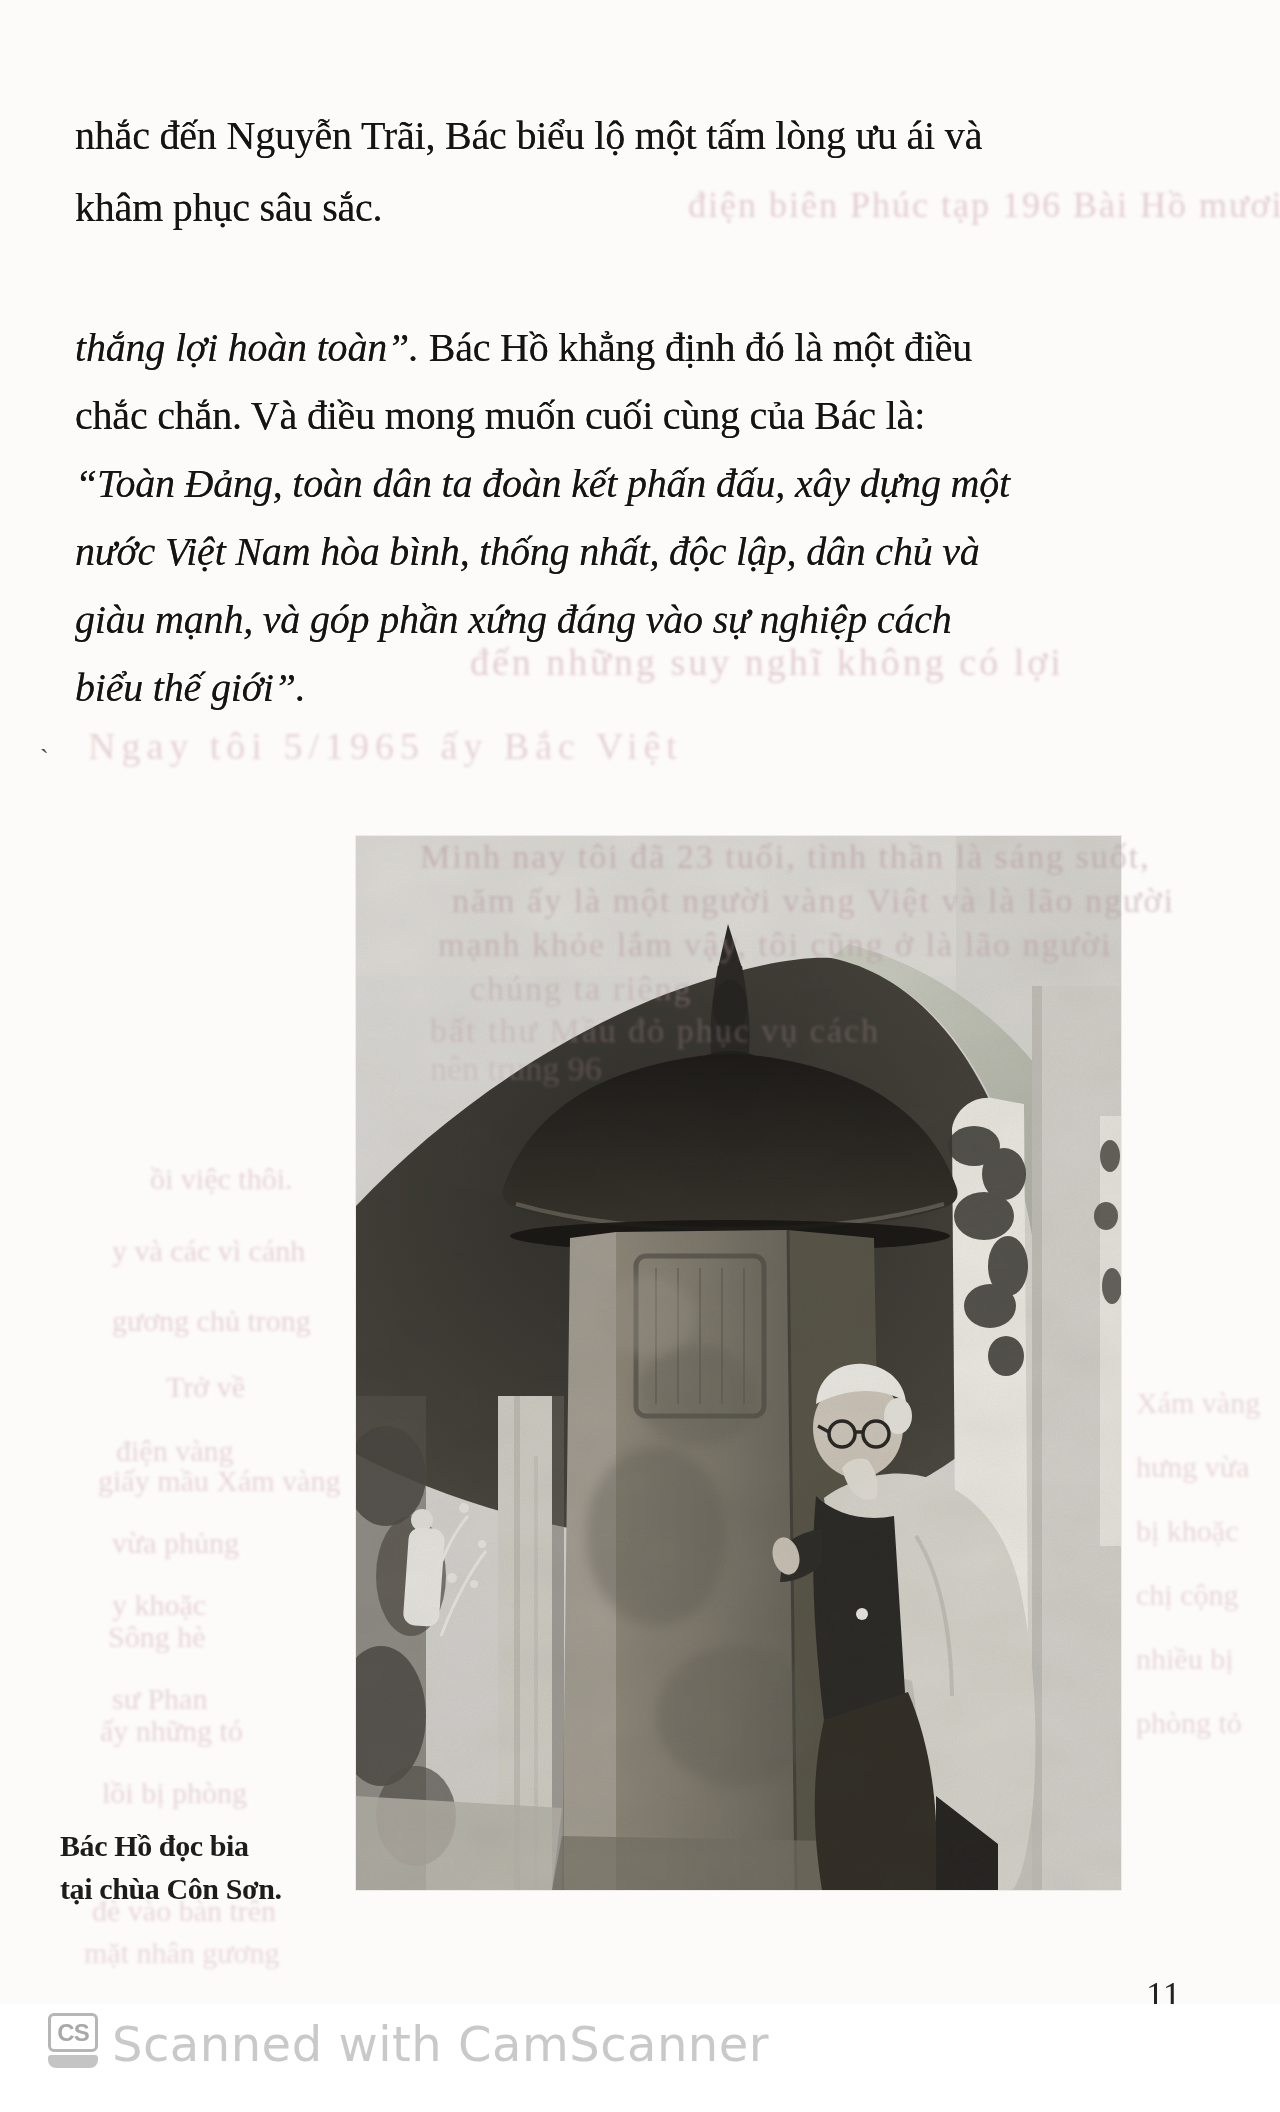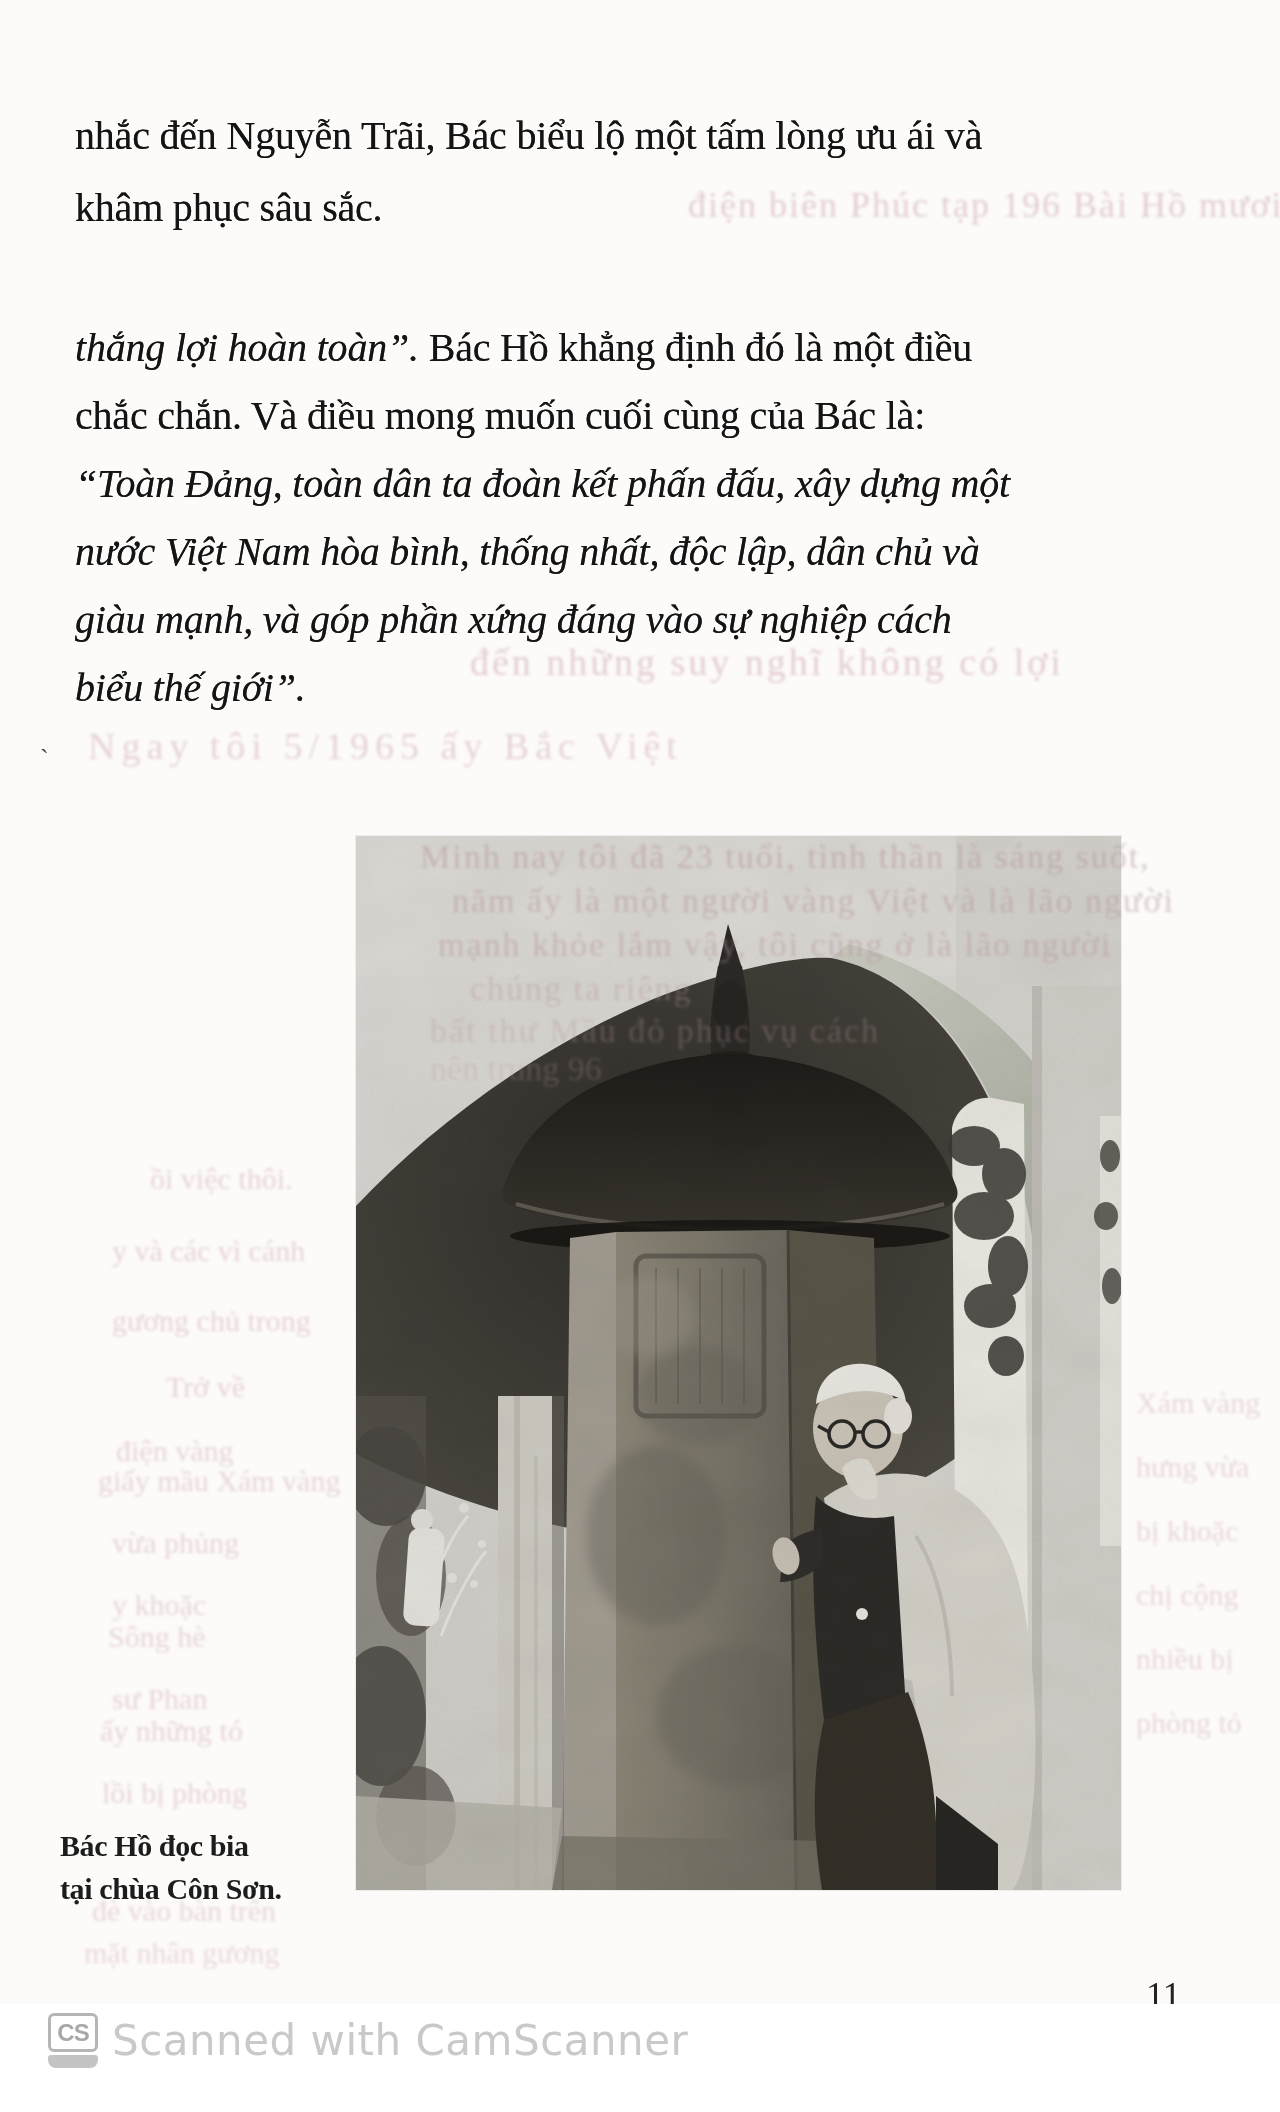--- a/index.html
+++ b/index.html
@@ -50,21 +50,21 @@
   .cs-box{
     width:44px;height:33px;border:3px solid #b6b6b6;border-radius:6px;
     display:flex;align-items:center;justify-content:center;
     font-family:"Liberation Sans","DejaVu Sans",sans-serif;
     font-weight:bold;font-size:24px;color:#a8a8a8;letter-spacing:-1px;
   }
   .cs-tab{width:50px;height:13px;background:#c4c4c4;border-radius:3px 3px 8px 8px;margin-top:3px;}
   .cs-text{
     position:absolute;left:112px;top:12px;
     font-family:"DejaVu Sans","Liberation Sans",sans-serif;
-    font-size:42px;color:#c9c9c9;letter-spacing:0.5px;
+    font-size:48px;color:#c9c9c9;letter-spacing:0.5px;
   }
 </style>
 </head>
 <body>
 
 <div class="page">
 
   <div class="textline" style="top:112px">nhắc đến Nguyễn Trãi, Bác biểu lộ một tấm lòng ưu ái và</div>
   <div class="textline" style="top:184px">khâm phục sâu sắc.</div>
 

